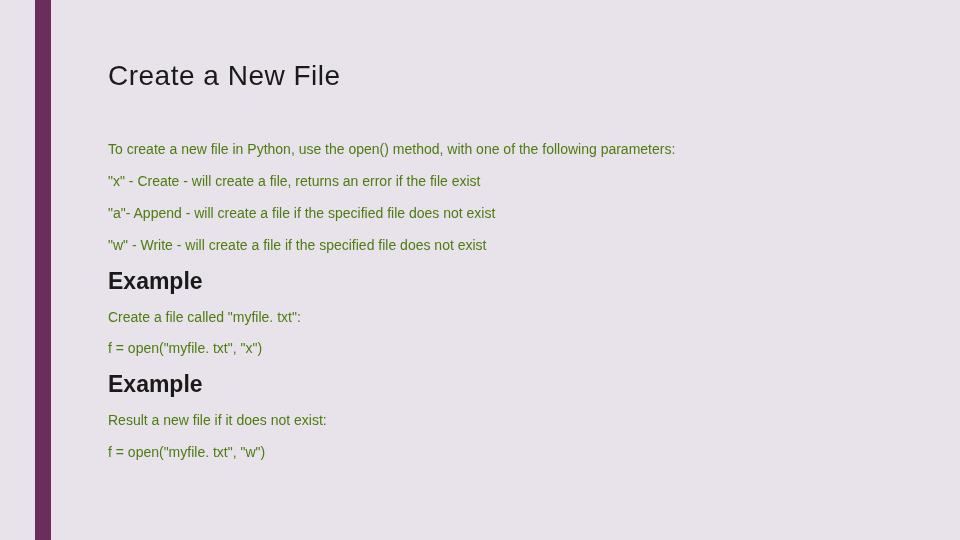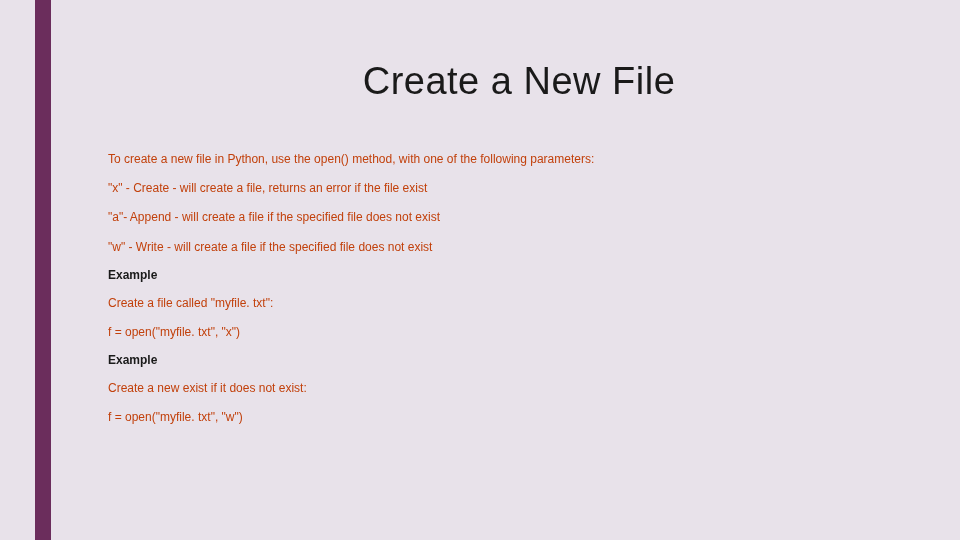--- a/index.html
+++ b/index.html
@@ -23,35 +23,34 @@
       height: 540px;
       background: #6b2d5c;
     }
     .content {
       position: absolute;
       left: 108px;
       top: 60px;
       right: 30px;
     }
     .title {
-      font-size: 38px;
+      font-size: 28px;
       font-weight: 400;
       color: #1a1a1a;
       margin-bottom: 48px;
       letter-spacing: 0.5px;
-      text-align: center;
     }
     .body-text {
-      font-size: 12px;
-      color: #c2410c;
+      font-size: 14px;
+      color: #4d7c0f;
       line-height: 1.35;
       margin-bottom: 13px;
     }
     .example-label {
-      font-size: 12px;
+      font-size: 23px;
       font-weight: bold;
       color: #1a1a1a;
       margin-bottom: 13px;
     }
   </style>
 </head>
 <body>
 
 <div class="accent-bar"></div>
 
@@ -62,15 +61,15 @@
 
   <p class="body-text">"x" - Create - will create a file, returns an error if the file exist</p>
   <p class="body-text">"a"- Append - will create a file if the specified file does not exist</p>
   <p class="body-text">"w" - Write - will create a file if the specified file does not exist</p>
 
   <p class="example-label">Example</p>
   <p class="body-text">Create a file called "myfile. txt":</p>
   <p class="body-text">f = open("myfile. txt", "x")</p>
 
   <p class="example-label">Example</p>
-  <p class="body-text">Create a new exist if it does not exist:</p>
+  <p class="body-text">Result a new file if it does not exist:</p>
   <p class="body-text">f = open("myfile. txt", "w")</p>
 </div>
 
 </body></html>

